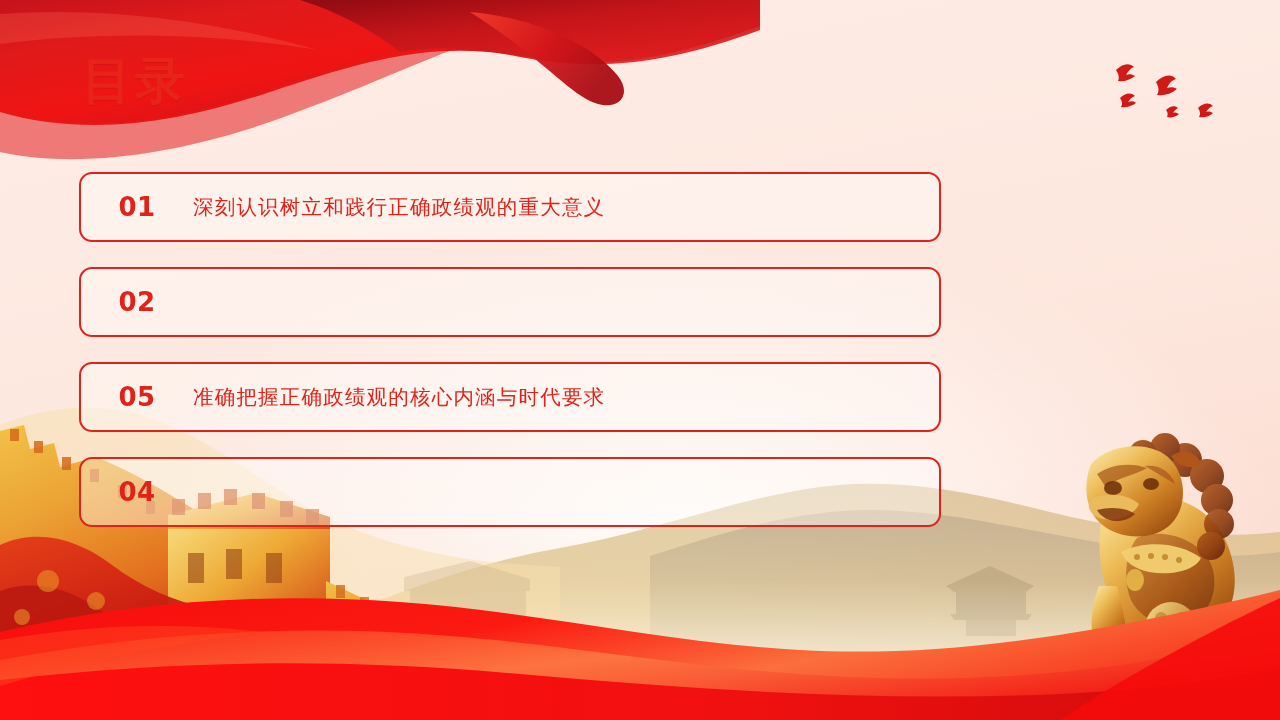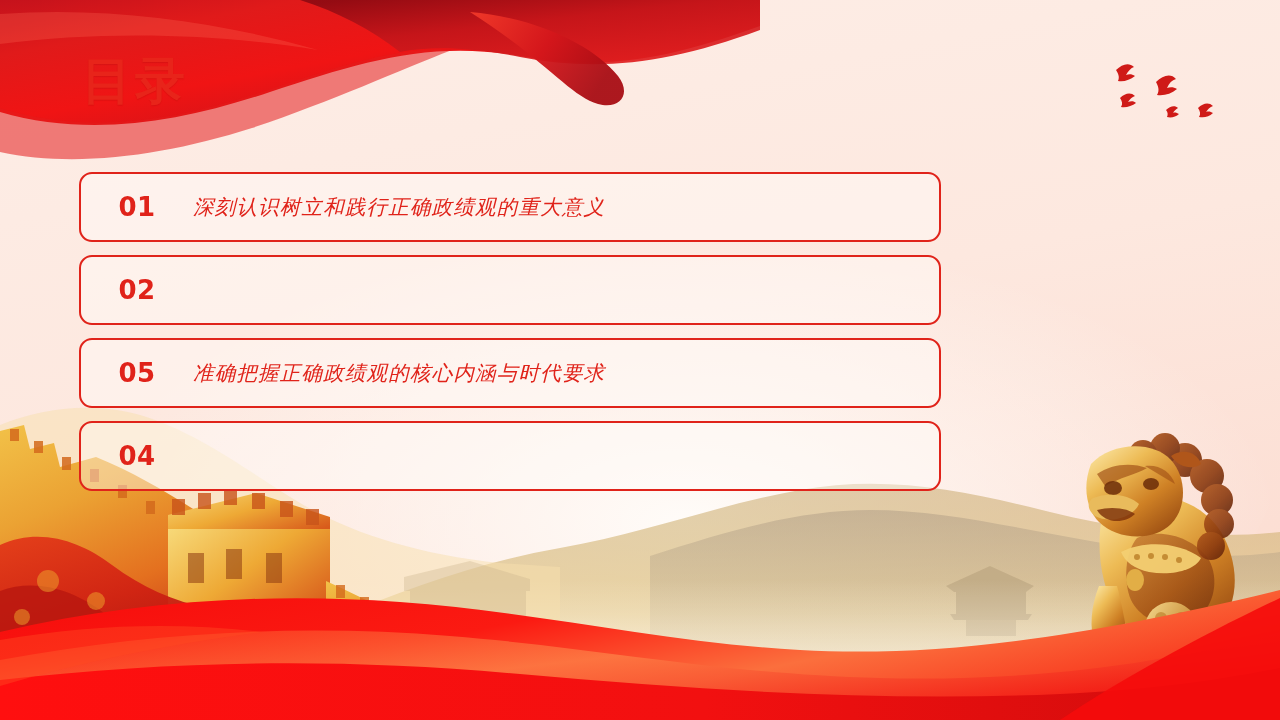--- a/index.html
+++ b/index.html
@@ -46,21 +46,21 @@
     text-shadow:0 1px 1px rgba(150,0,0,.18);
     z-index:20;
   }
 
   
   #toc { position:absolute; left:79px; top:172px; width:862px; z-index:15; }
 
   .toc-item {
     position:relative;
     height:70px;
-    margin-bottom:13px;
+    margin-bottom:25px;
     border:2px solid #e0231a;
     border-radius:13px;
     background:rgba(255,252,250,0.42);
     display:flex;
     align-items:center;
   }
   .toc-item:last-child { margin-bottom:8px; }
 
   .toc-num {
     width:112px;
@@ -72,21 +72,20 @@
     font-family:"DejaVu Sans","Liberation Sans",sans-serif;
     letter-spacing:.5px;
   }
 
   .toc-label {
     font-size:20.5px;
     color:#e0231a;
     letter-spacing:1.2px;
     font-family:"DejaVu Sans","Liberation Sans",sans-serif;
     white-space:nowrap;
-    font-style:italic;
   }
 </style>
 </head>
 <body>
 
 <div id="slide">
 
   <div class="art" id="bg-wash">
     <svg viewBox="0 0 1280 720" preserveAspectRatio="none">
       <defs>

